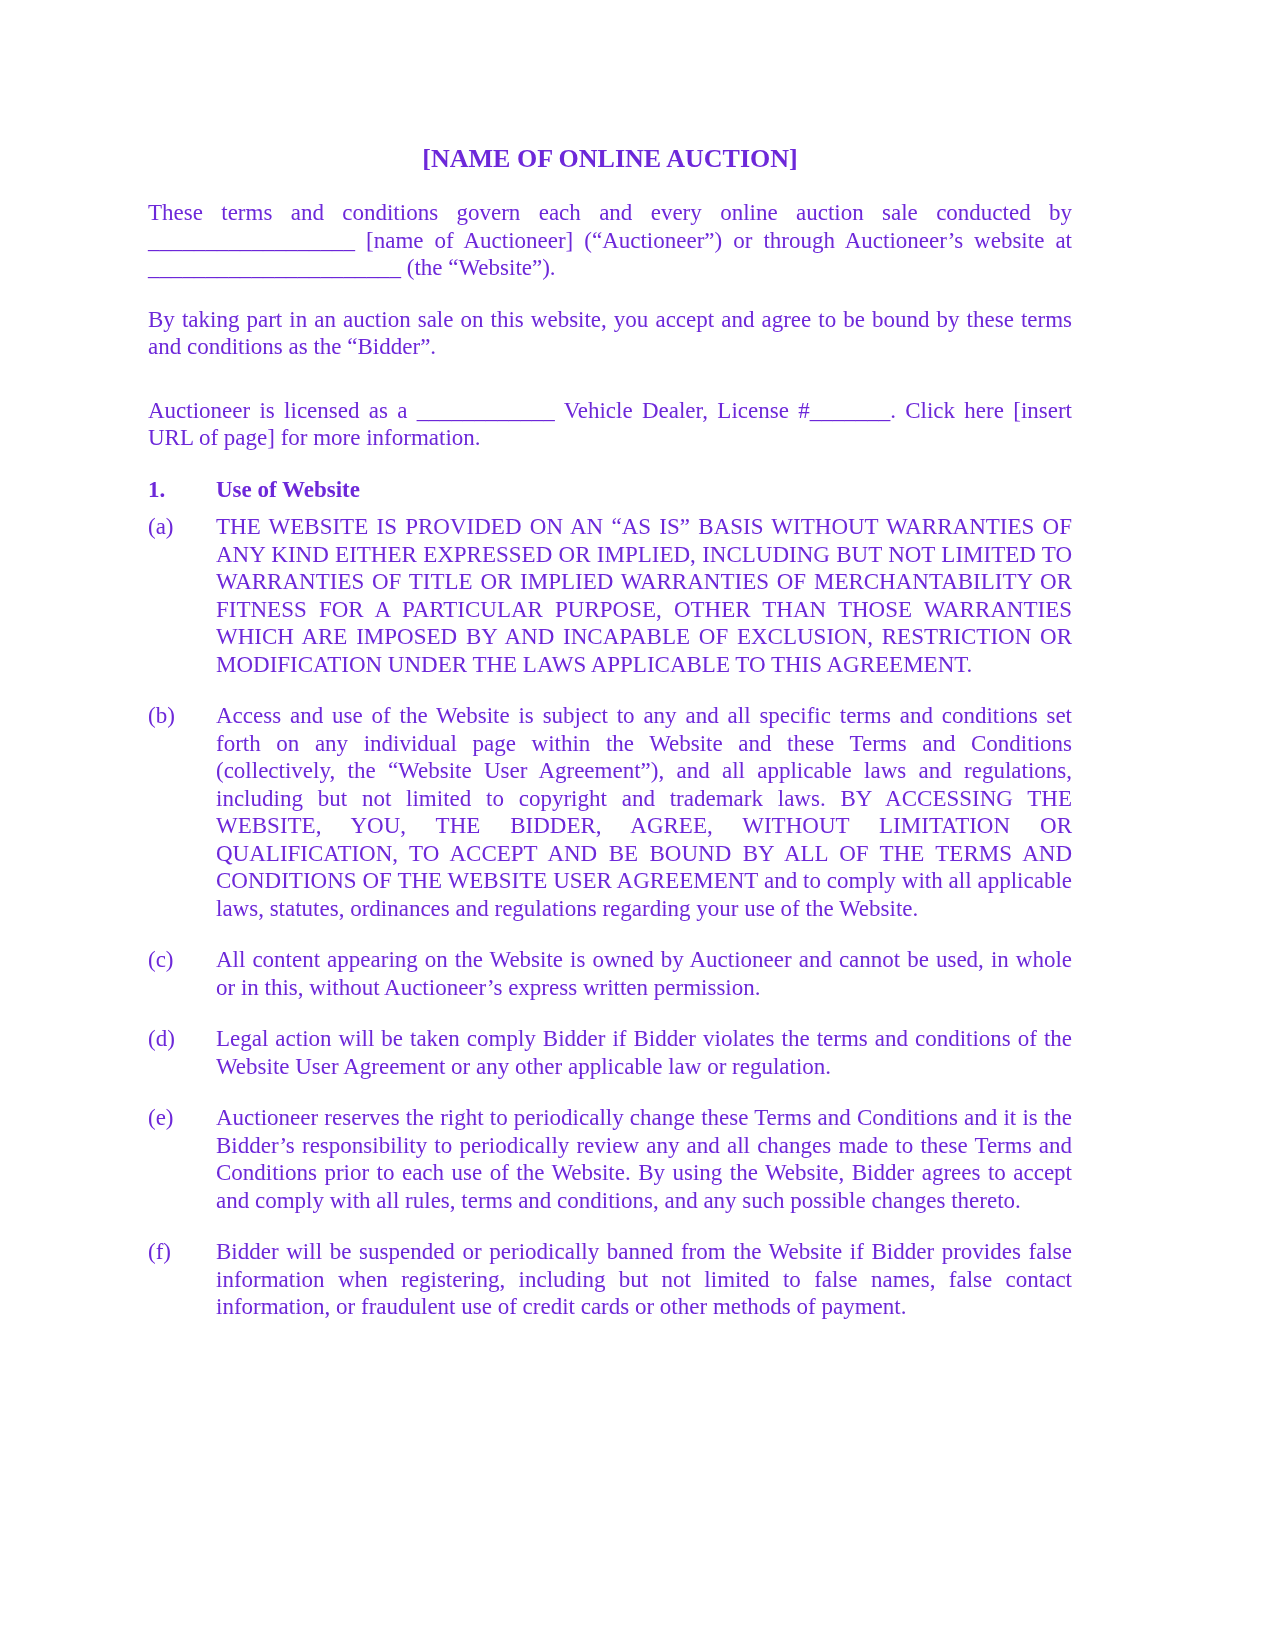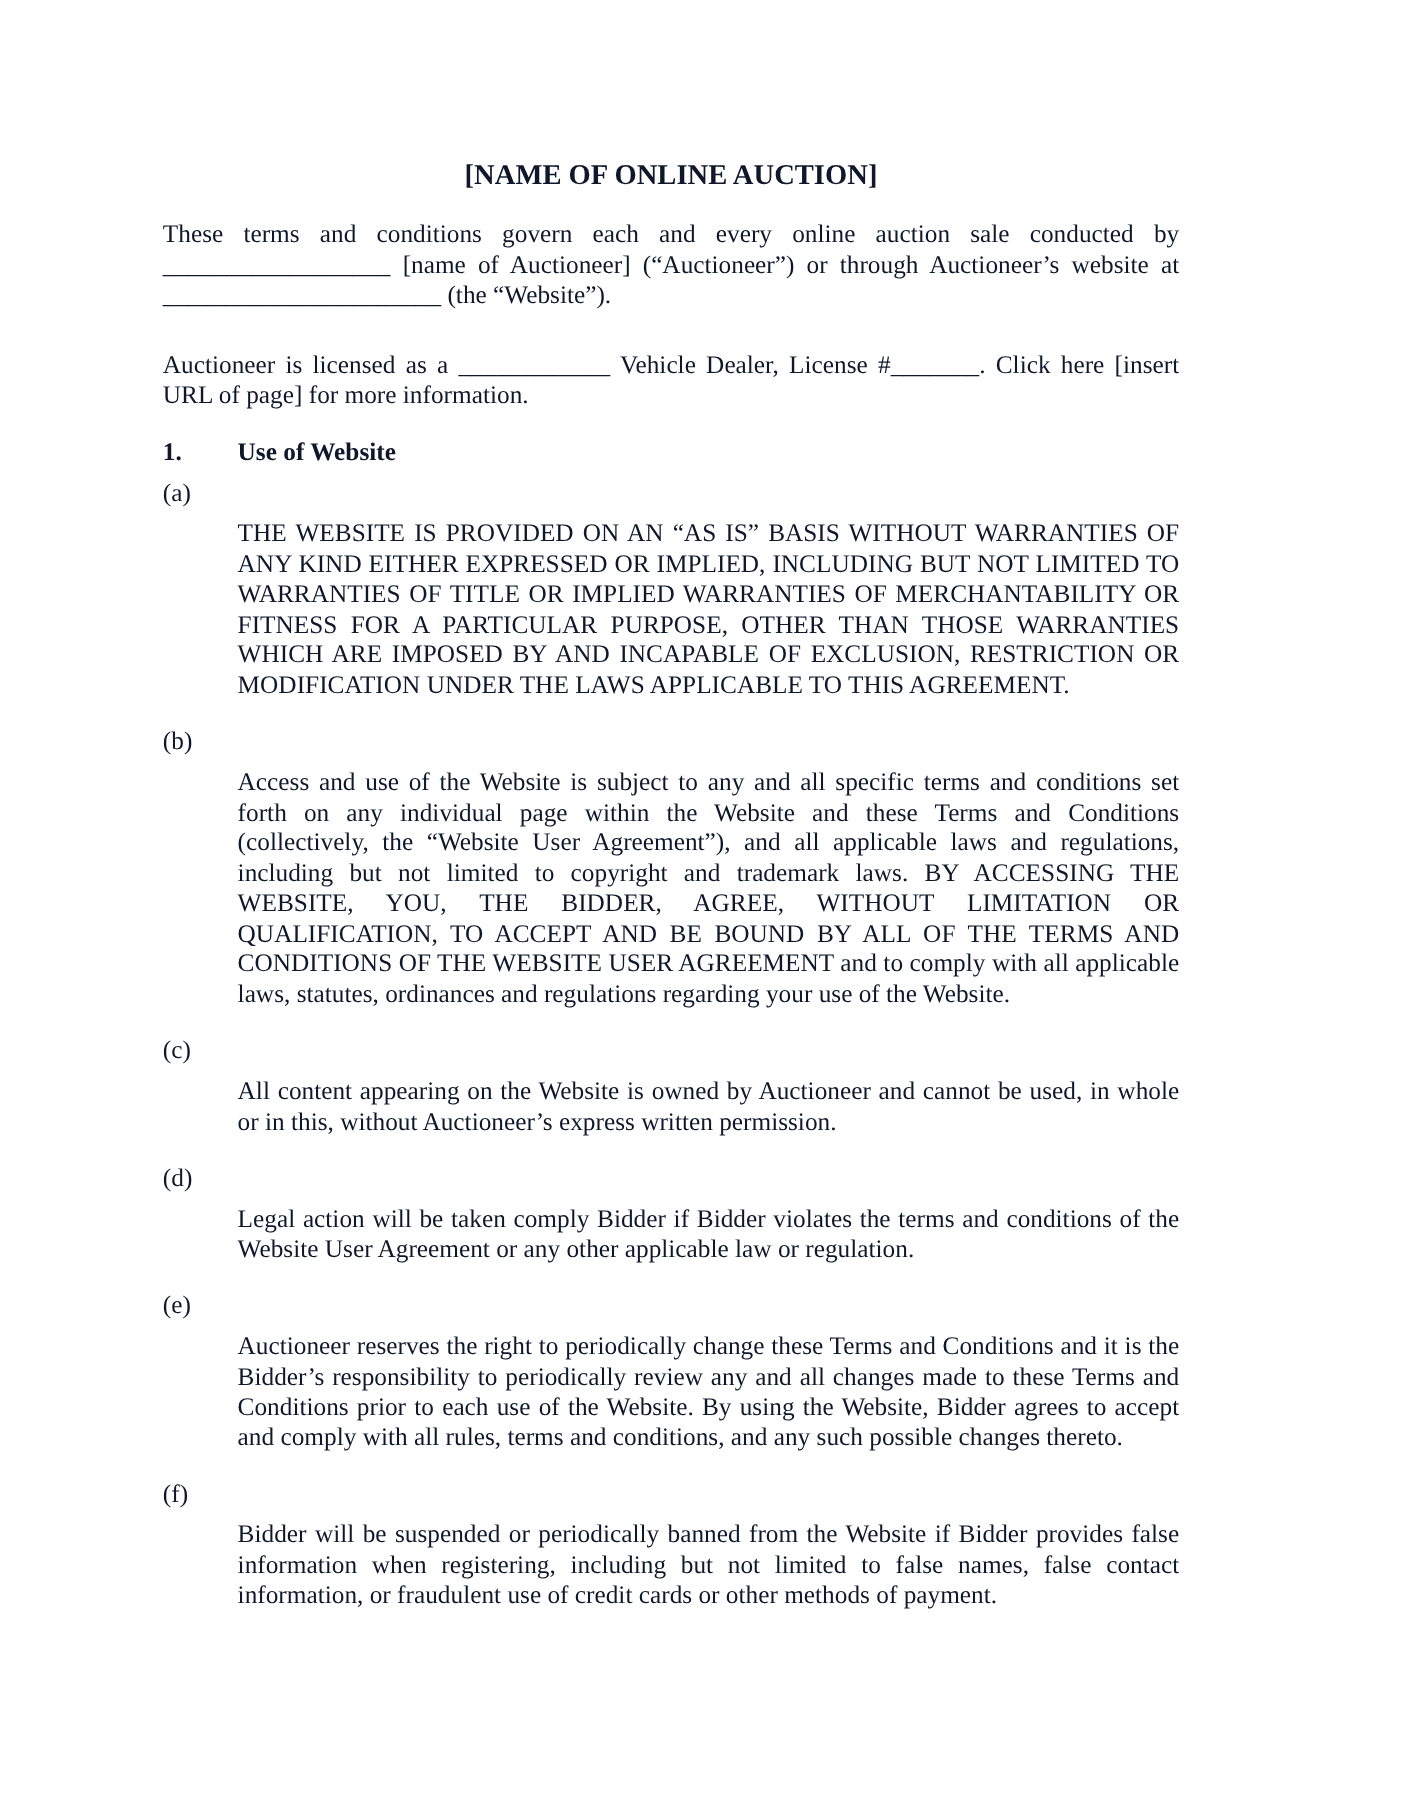--- a/index.html
+++ b/index.html
@@ -1,40 +1,41 @@
 <!DOCTYPE html>
 <html><head>
 <meta charset="utf-8">
 <style>
   html, body { margin: 0; padding: 0; background: #ffffff; }
   body { width: 1275px; height: 1650px; position: relative; overflow: hidden; }
   .page {
     position: absolute; left: 148px; top: 143px; width: 924px;
-    font-family: "Liberation Serif", serif; font-size: 23px; line-height: 27.5px; color: #0f172a;
+    font-family: "Liberation Serif", serif; font-size: 23px; line-height: 27.5px; color: #6d28d9;
   }
   .title { text-align: center; font-weight: bold; font-size: 26px; line-height: 32px; margin: 0; }
   .p { text-align: justify; margin: 0; }
   .i { }
   .b { font-weight: normal; }
   .sec-head { display: flex; font-weight: bold; margin: 0; }
   .num { width: 68px; flex: 0 0 68px; }
   .item { display: flex; margin: 0; }
   .item .lbl { width: 68px; flex: 0 0 68px; }
-  .item .txt { flex: 1; text-align: justify; margin-top: 37px; }
+  .item .txt { flex: 1; text-align: justify; }
 </style>
 </head>
 <body>
 
 <div class="page">
   <h1 class="title">
     <span>[NAME OF ONLINE AUCTION]</span><br>
   </h1>
 
   <p class="p" style="margin-top:24px;"><span>These terms and conditions govern each and every online auction sale conducted by </span><span>__________________</span> <span class="i">[name of Auctioneer]</span><span> (“</span><span class="b">Auctioneer</span><span>”) or through Auctioneer’s website at </span><span>______________________</span><span> (the “</span><span class="b">Website</span><span>”).</span></p>
 
+  <p class="p" style="margin-top:24px;"><span class="b">By taking part in an auction sale on this website, you accept and agree to be bound by these terms and conditions as the </span><span>“</span><span class="b">Bidder</span><span>”.</span></p>
 
   <p class="p" style="margin-top:36px;"><span>Auctioneer is licensed as a </span><span>____________</span><span> Vehicle Dealer, License #</span><span>_______</span><span>. Click here </span><span class="i">[insert URL of page]</span><span> for more information.</span></p>
 
   <div class="sec-head" style="margin-top:24px;">
     <span class="num">1.</span>
     <span>Use of Website</span>
   </div>
 
   <div class="item" style="margin-top:10px;">
     <span class="lbl">(a)</span>

